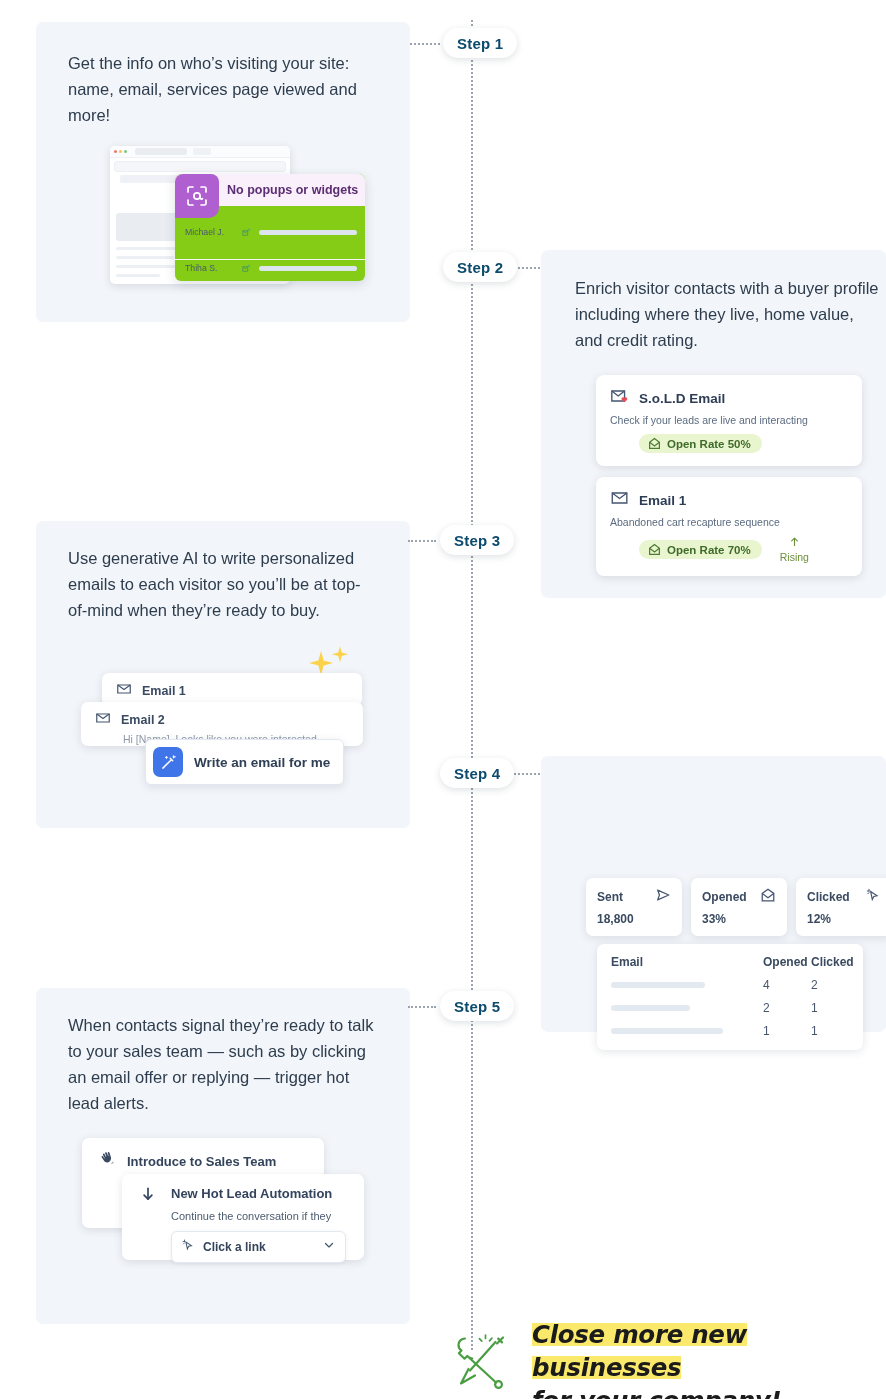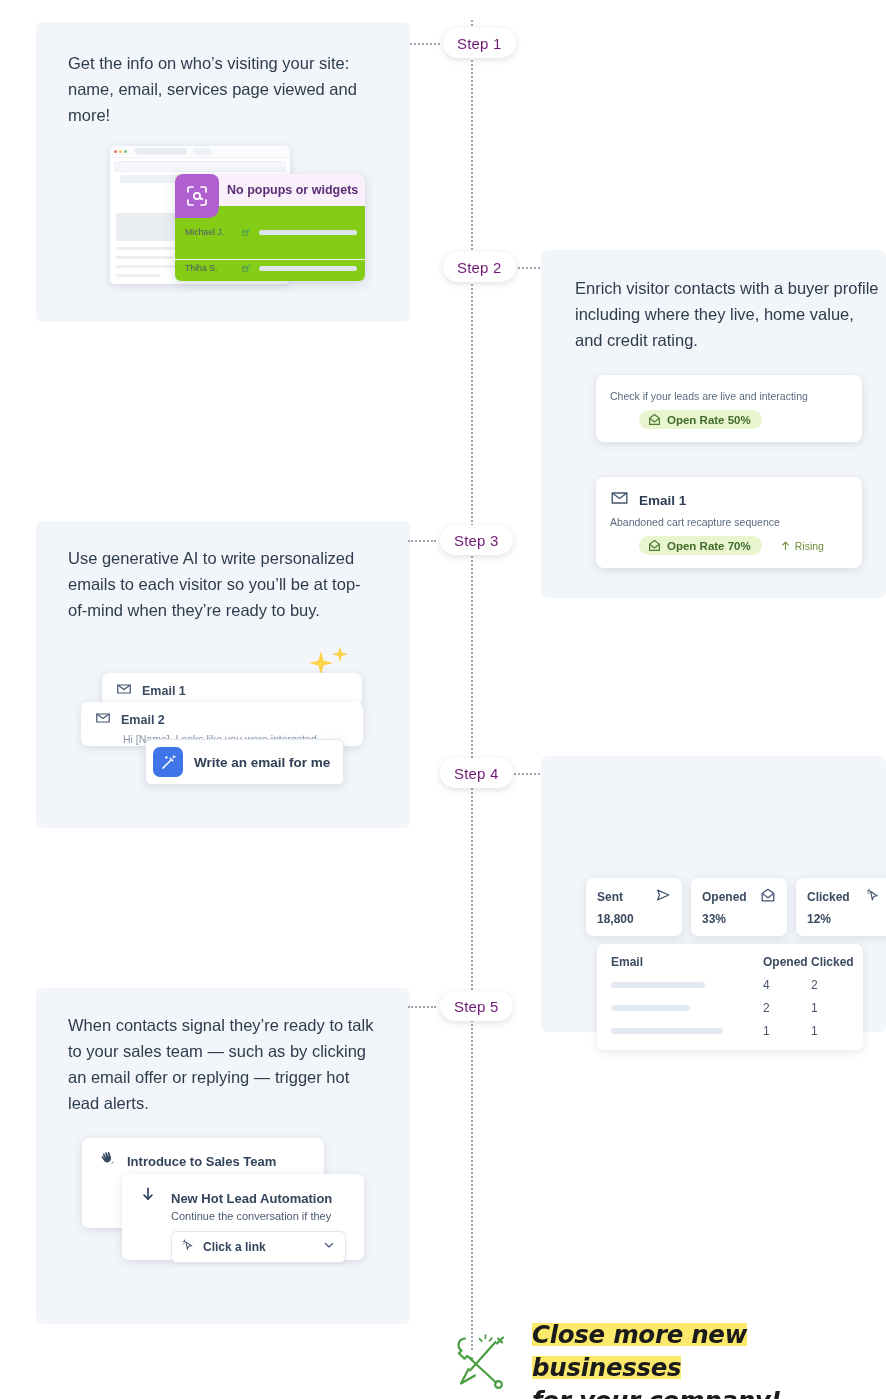--- a/index.html
+++ b/index.html
@@ -16,21 +16,21 @@
     position: absolute; left: 471px; top: 20px; width: 2px; height: 1330px;
     border-left: 2px dotted #9aa3ae;
   }
 
   
   .step-badge {
     position: absolute; height: 30px; padding: 0 14px;
     background: #ffffff; border-radius: 15px;
     box-shadow: 0 2px 7px rgba(30,40,60,.14);
     display: flex; align-items: center; justify-content: center;
-    font-size: 15px; font-weight: normal; color: #701a75;
+    font-size: 15px; font-weight: bold; color: #0c4a6e;
     letter-spacing: .2px; z-index: 6; white-space: nowrap;
   }
   .step-conn {
     position: absolute; height: 0; border-top: 2px dotted #9aa3ae; z-index: 5;
   }
 
   
   .card {
     position: absolute; background: #f2f5f9; border-radius: 7px;
   }
@@ -94,21 +94,21 @@
   .ecard { position: absolute; width: 266px; padding: 11px 14px 13px 14px; }
   .ecard-row { display: flex; align-items: center; gap: 9px; }
   .ecard-title { font-size: 13.5px; font-weight: bold; color: #2e3d56; }
   .ecard-sub { font-size: 10.5px; color: #5b6b80; margin-top: 4px; }
   .rate-wrap { display: flex; align-items: center; gap: 18px; margin-left: 29px; margin-top: 8px; }
   .rate-pill {
     background: #e9f5cf; border-radius: 11px; padding: 3px 11px 3px 9px;
     display: flex; align-items: center; gap: 6px;
     font-size: 11.5px; font-weight: bold; color: #3f6b2a;
   }
-  .rising { display: flex; align-items: center; gap: 4px; font-size: 10.5px; color: #6d8f3c; }
+  .rising { display: flex; align-items: center; gap: 4px; font-size: 10.5px; color: #6d8f3c; flex-direction: column; }
 
   
   .ill3 { position: absolute; left: 80px; top: 645px; width: 300px; height: 150px; }
   .mailcard {
     position: absolute; background: #fff; border-radius: 7px;
     box-shadow: 0 2px 9px rgba(40,55,80,.13);
   }
   .mailcard .mc-row { display: flex; align-items: center; gap: 10px; }
   .mc-title { font-size: 12.5px; font-weight: bold; color: #3a4a60; }
   .mc-sub { font-size: 10.5px; color: #8b98a8; margin-left: 28px; margin-top: 3px; }
@@ -275,20 +275,30 @@
   <div class="step-conn" style="left:410px; top:43px; width:30px;"></div>
   <div class="step-badge" style="left:443px; top:28px;">Step 1</div>
 
   <div class="step-badge" style="left:443px; top:252px;">Step 2</div>
   <div class="step-conn" style="left:506px; top:267px; width:34px;"></div>
 
   <div class="card" style="left:541px; top:250px; width:345px; height:348px;">
     <div class="card-text" style="position:absolute; left:34px; top:25px; width:310px;">Enrich visitor contacts with a buyer profile including where they live, home value, and credit rating.</div>
 
     <div class="panel ecard" style="left:55px; top:125px;">
+      <div class="ecard-row">
+        <span>
+          <svg width="20" height="20" viewBox="0 0 22 22" fill="none">
+            <path d="M2 5.5h14v11H2z" stroke="#44556f" stroke-width="1.5"></path>
+            <path d="M2 5.5 9 11l7-5.5" stroke="#44556f" stroke-width="1.5"></path>
+            <path d="M12.6 14.1c0-1 .8-1.8 1.8-1.8.6 0 1.1.3 1.4.7.3-.4.8-.7 1.4-.7 1 0 1.8.8 1.8 1.8 0 1.9-3.2 3.6-3.2 3.6s-3.2-1.7-3.2-3.6z" fill="#ea4b5a"></path>
+          </svg>
+        </span>
+        <span class="ecard-title">S.o.L.D Email</span>
+      </div>
       <div class="ecard-sub">Check if your leads are live and interacting</div>
       <div class="rate-wrap">
         <span class="rate-pill">
           <svg width="13" height="13" viewBox="0 0 16 16" fill="none" stroke="#4d7c34" stroke-width="1.5">
             <path d="M2 6.5 8 2l6 4.5V14H2z"></path>
               <path d="M2 6.5 8 11l6-4.5"></path>
           </svg>
           <span>Open Rate 50%</span>
         </span>
       </div>
@@ -470,21 +480,21 @@
             <svg width="17" height="17" viewBox="0 0 20 20" fill="#3a4a63">
               <path d="M6.3 3.1c.5-.3 1.1-.1 1.3.4l1.6 3.3.6-.3-1.4-3.7c-.2-.6.1-1.2.6-1.4.6-.2 1.2.1 1.4.7l1.5 3.8.6-.2-1-3.1c-.2-.6.1-1.2.7-1.3.5-.2 1.1.1 1.3.7l1.7 5.4c.7 2.3-.5 4.8-2.8 5.7-2.3.9-4.9-.2-5.9-2.4L4.3 7.4c-.3-.6 0-1.2.5-1.4.5-.2 1.1 0 1.4.5l1.2 2.3.5-.3L5.9 4.6c-.3-.6-.1-1.2.4-1.5z"></path>
               <path d="M15.6 14.4c.9-.4 1.6-1.1 2-2l.9.5c-.5 1.1-1.4 2-2.5 2.5z" opacity=".6"></path>
             </svg>
           </span>
           <span class="hl-title">Introduce to Sales Team</span>
         </div>
       </div>
 
       <div class="hl-card" style="left:40px; top:36px; width:242px; height:86px; padding:12px 0 0 18px;">
-        <div style="display:flex; align-items:flex-end; gap:15px;">
+        <div style="display:flex; align-items:flex-start; gap:15px;">
           <span>
             <svg width="16" height="16" viewBox="0 0 18 18" fill="none" stroke="#35455e" stroke-width="1.9" stroke-linecap="round" stroke-linejoin="round">
               <path d="M9 2.5v12"></path>
                 <path d="M4.6 10.3 9 14.8l4.4-4.5"></path>
             </svg>
           </span>
           <span class="hl-title">New Hot Lead Automation</span>
         </div>
         <div class="hl-sub" style="margin:4px 0 0 31px;">Continue the conversation if they</div>
         <div class="sel" style="margin:9px 0 0 31px;">

